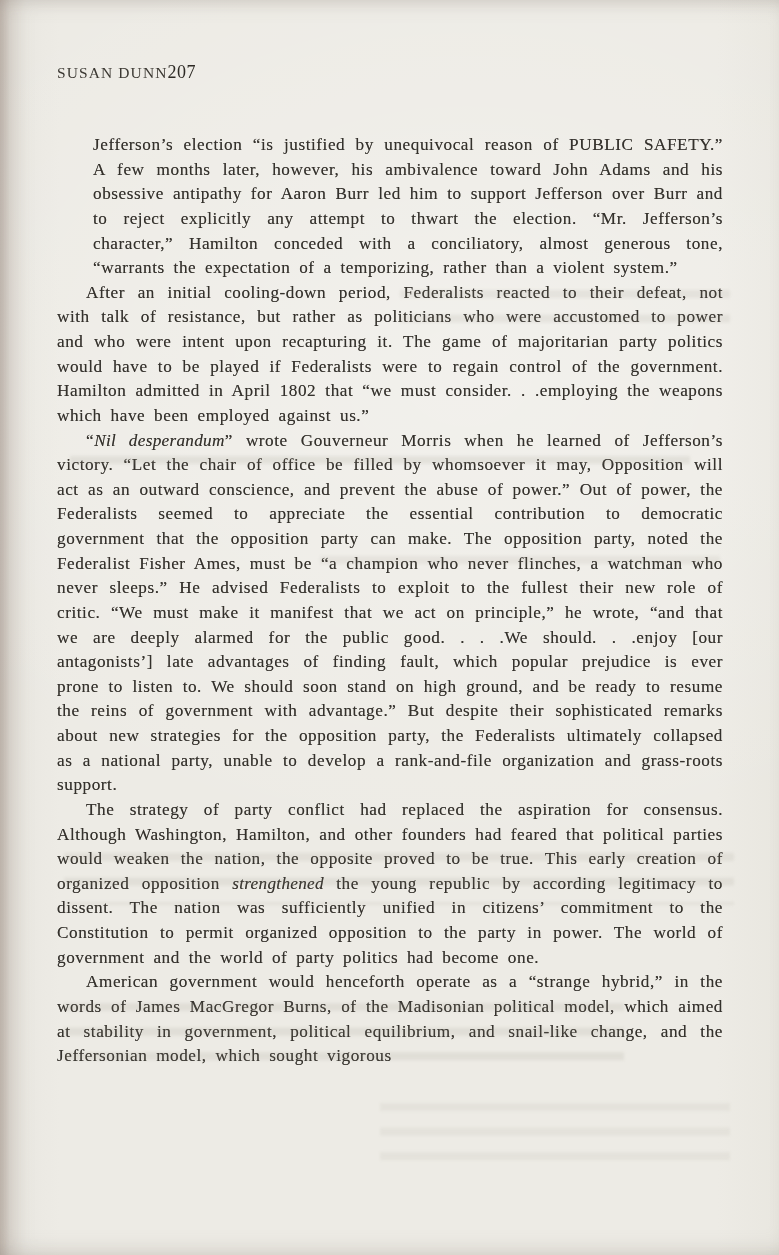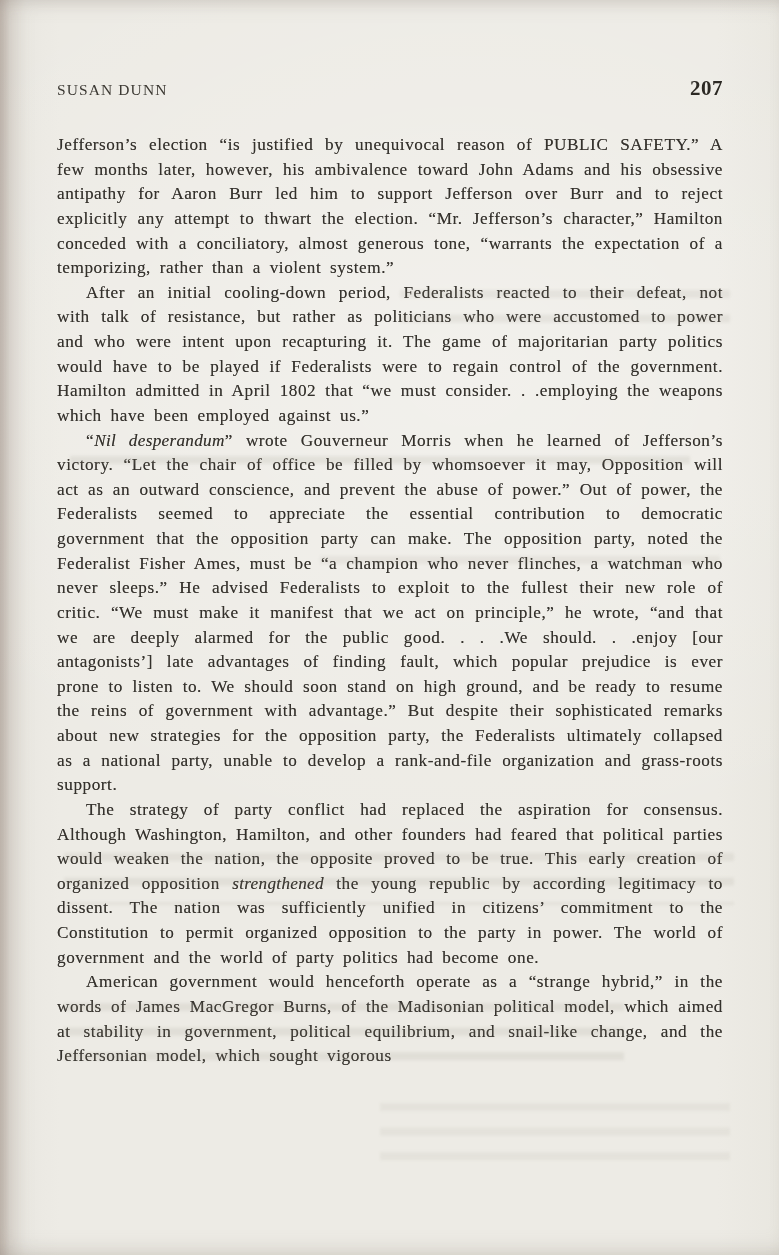--- a/index.html
+++ b/index.html
@@ -25,35 +25,34 @@
       #edebe5;
     box-shadow:
       inset 0 14px 22px -16px rgba(120,110,100,0.35),
       inset 0 -16px 26px -18px rgba(120,110,100,0.30),
       inset 22px 0 30px -20px rgba(130,115,105,0.45);
   }
 
   
   .running-head {
     position: absolute;
-    top: 76px;
+    top: 62px;
     left: 57px;
     width: 666px;
     display: flex;
-    justify-content: space-between;
     align-items: baseline;
   }
   .running-head .author {
     font-size: 15.5px;
     letter-spacing: 1.1px;
     color: #3c3933;
   }
   .running-head .pagenum {
-    font-size: 21px;
-    font-weight: bold;
+    font-size: 18px;
+    font-weight: normal;
     color: #2c2924;
     letter-spacing: 0.5px;
   }
 
   
   .text-block {
     position: absolute;
     top: 133px;
     left: 57px;
     width: 666px;
@@ -64,20 +63,21 @@
     text-align: justify;
     color: #34312c;
     text-shadow: 0 0 0.5px rgba(52,49,44,0.55);
   }
   .text-block p {
     margin: 0;
     text-indent: 29px;
   }
   .text-block p.no-indent {
     text-indent: 0;
+    margin-left: 36px;
   }
   .text-block em {
     letter-spacing: 0.3px;
   }
 
   
   .bleed {
     position: absolute;
     pointer-events: none;
     filter: blur(1.6px);

